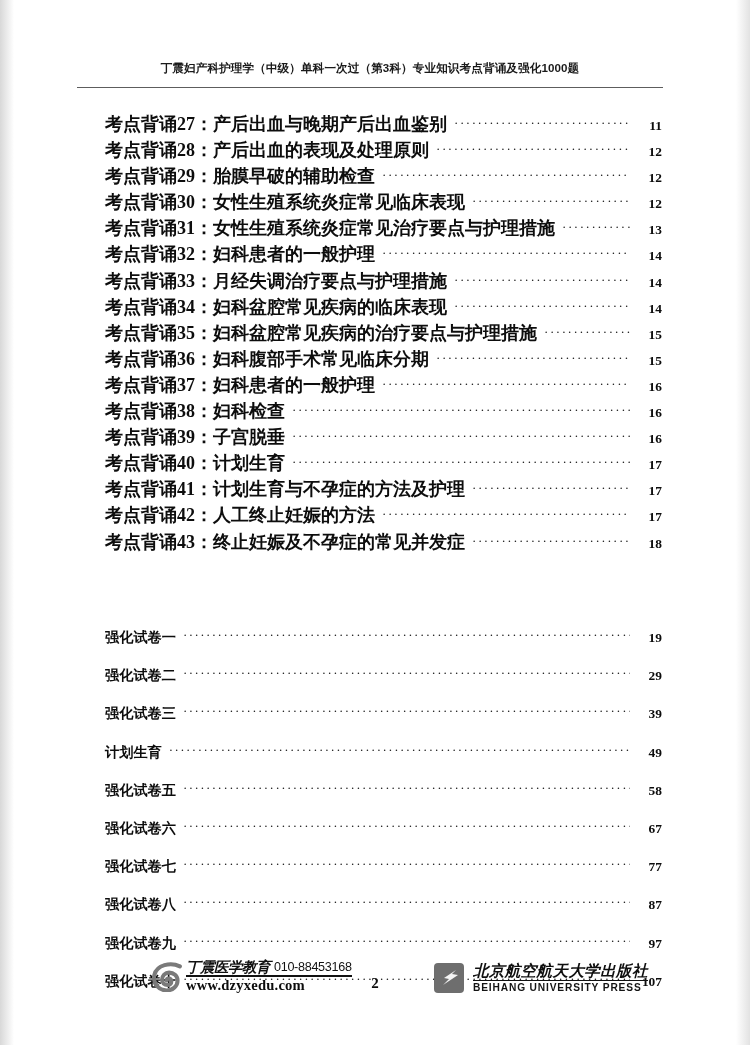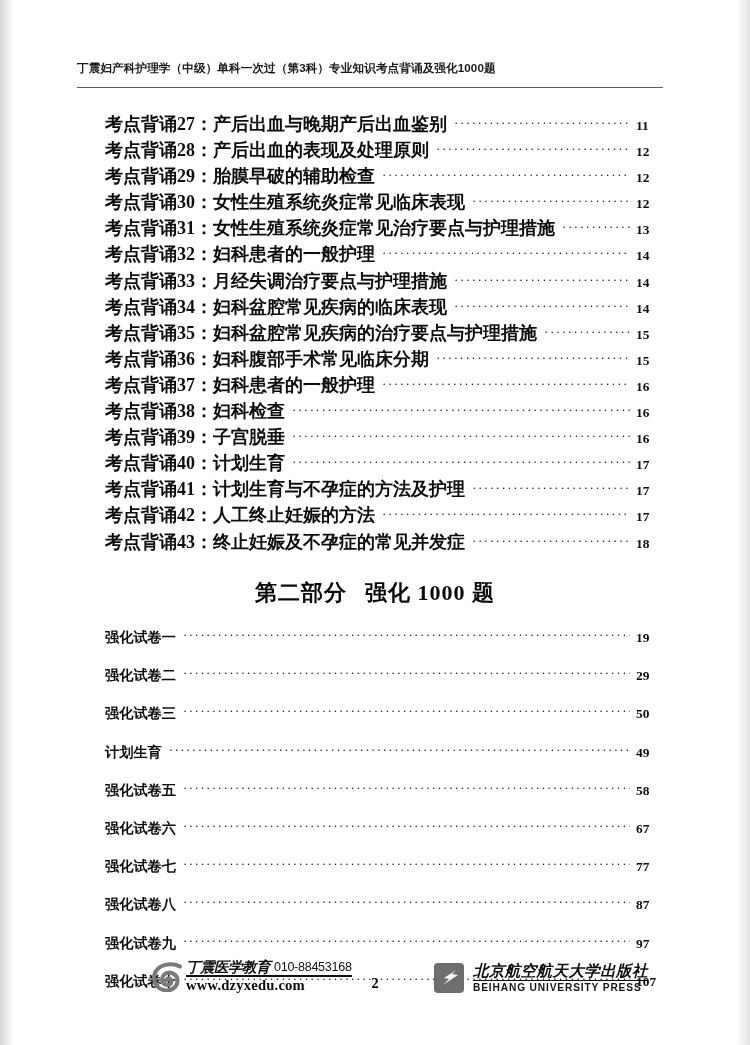--- a/index.html
+++ b/index.html
@@ -34,20 +34,21 @@
     width: 586px;
   }
   .header-title {
     font-family: "Liberation Sans", "DejaVu Sans", sans-serif;
     font-weight: bold;
     font-size: 11.6px;
     letter-spacing: 0.1px;
     color: #1a1a1a;
     white-space: nowrap;
     line-height: 16px;
+    text-align: center;
   }
   .header-rule {
     margin-top: 11px;
     height: 1px;
     background: #5d5d5d;
     width: 586px;
   }
 
   
   .toc {
@@ -92,21 +93,21 @@
     font-size: 13px;
     letter-spacing: 1.55px;
     color: #1d1d1d;
     line-height: 1;
   }
   #toc-part2 .toc-dots { letter-spacing: 1.45px; }
 
   .toc-page {
     flex: 0 0 auto;
     min-width: 26px;
-    text-align: left;
+    text-align: right;
     font-family: "Liberation Serif", "DejaVu Serif", serif;
     font-weight: bold;
     font-size: 13.4px;
     color: #0d0d0d;
   }
 
   
   .part-heading {
     position: absolute;
     left: 0;
@@ -333,39 +334,36 @@
         <span class="toc-dots">·····················································································································································</span>
         <span class="toc-page">17</span>
       </div>
       <div class="toc-row">
         <span class="toc-label">考点背诵43：终止妊娠及不孕症的常见并发症</span>
         <span class="toc-dots">·····················································································································································</span>
         <span class="toc-page">18</span>
       </div>
     </div>
 
-  <div class="part-heading">
-    <span>第二部分</span><span class="gap"></span><span>强化 1000 题</span>
-  </div>
 
   <div class="toc" id="toc-part2">
       <div class="toc-row">
         <span class="toc-label">强化试卷一</span>
         <span class="toc-dots">·····················································································································································</span>
         <span class="toc-page">19</span>
       </div>
       <div class="toc-row">
         <span class="toc-label">强化试卷二</span>
         <span class="toc-dots">·····················································································································································</span>
         <span class="toc-page">29</span>
       </div>
       <div class="toc-row">
         <span class="toc-label">强化试卷三</span>
         <span class="toc-dots">·····················································································································································</span>
-        <span class="toc-page">50</span>
+        <span class="toc-page">39</span>
       </div>
       <div class="toc-row">
         <span class="toc-label">计划生育</span>
         <span class="toc-dots">·····················································································································································</span>
         <span class="toc-page">49</span>
       </div>
       <div class="toc-row">
         <span class="toc-label">强化试卷五</span>
         <span class="toc-dots">·····················································································································································</span>
         <span class="toc-page">58</span>

